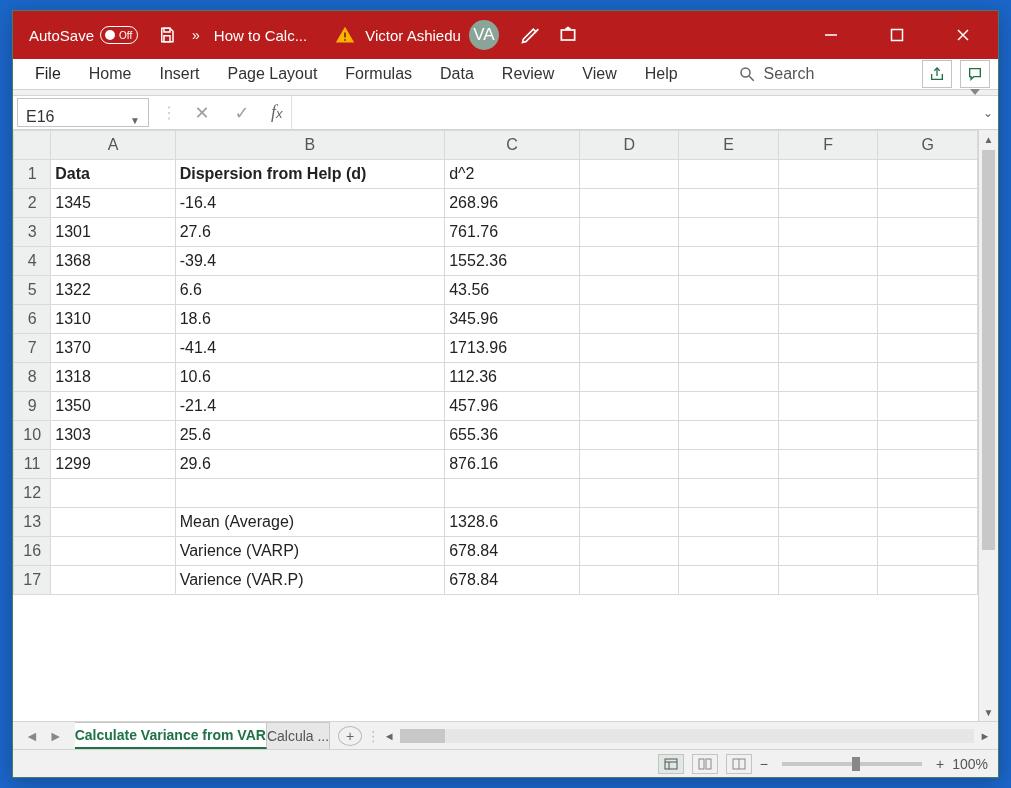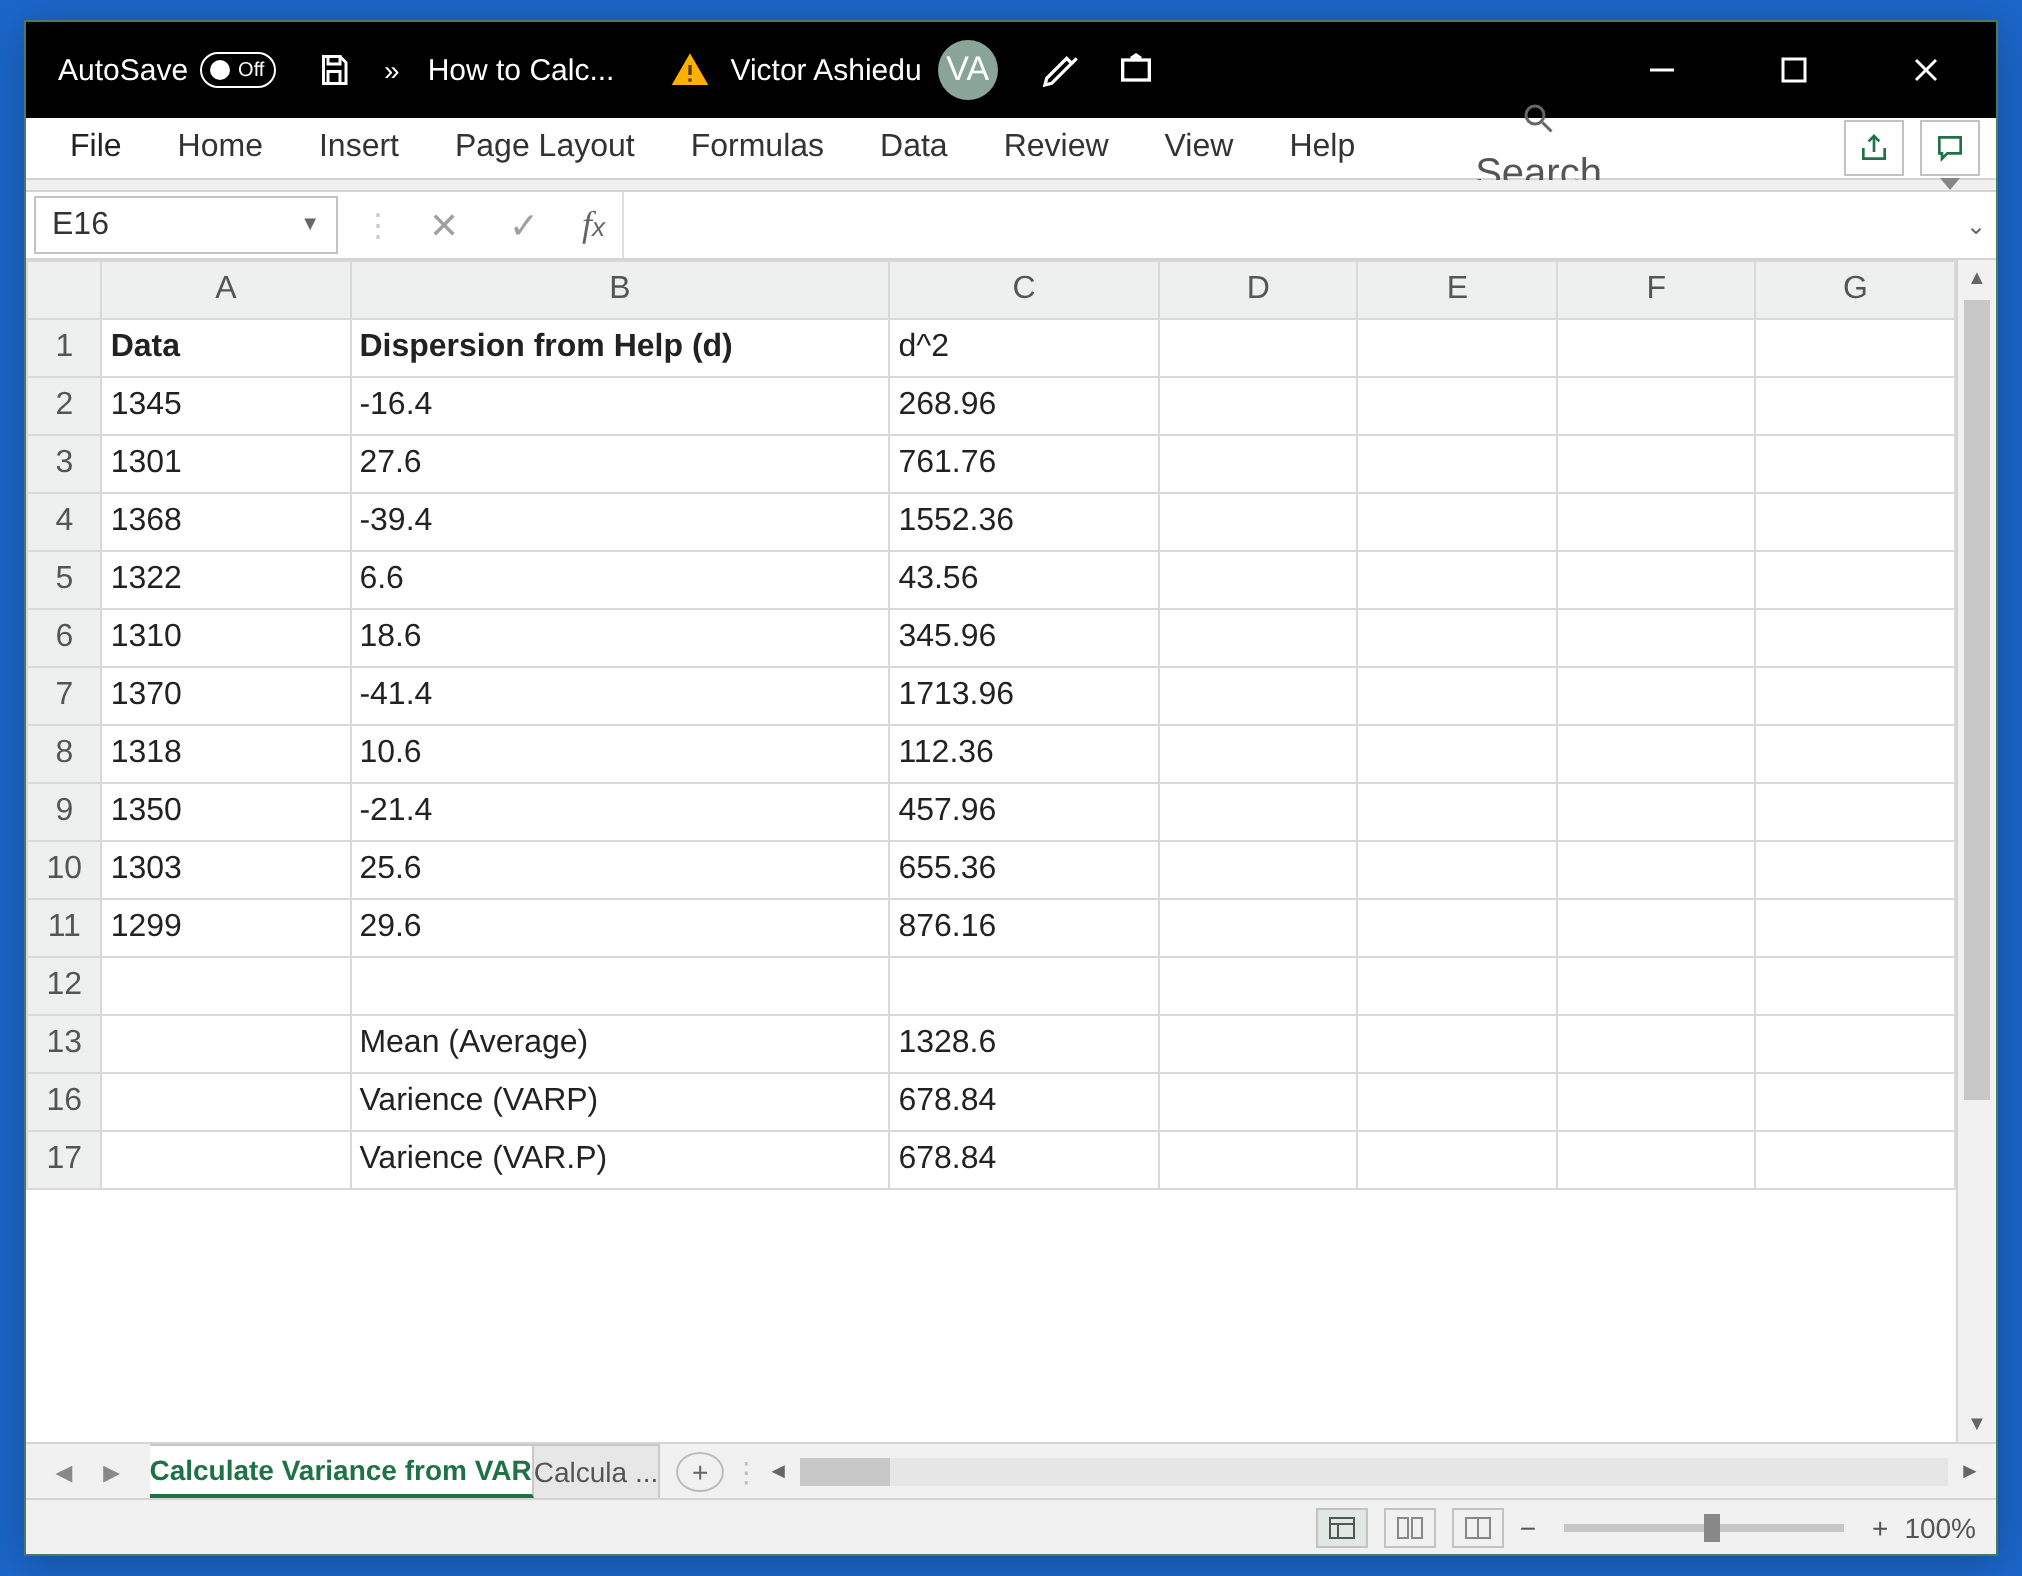--- a/index.html
+++ b/index.html
@@ -1,45 +1,45 @@
 <!DOCTYPE html>
 <html><head>
 <meta charset="utf-8">
 <style>
   * { box-sizing: border-box; margin: 0; padding: 0; font-family: "Segoe UI", Arial, sans-serif; }
   body { background: #1b66c9; padding: 10px; display:flex; justify-content:center; }
   .window { width: 987px; height: 768px; background:#fff; border:1px solid #4a7b62; display:flex; flex-direction:column; box-shadow: 0 4px 20px rgba(0,0,0,0.25);}
   
-  .titlebar { height:48px; background:#000000; display:flex; align-items:center; color:#fff; font-size:15px; padding:0 6px;}
+  .titlebar { height:48px; background:#b91c1c; display:flex; align-items:center; color:#fff; font-size:15px; padding:0 6px;}
   .autosave { display:flex; align-items:center; gap:6px; padding:0 10px;}
   .autosave .toggle { width:38px; height:18px; border:1px solid #fff; border-radius:9px; display:flex; align-items:center; padding:0 4px; font-size:10px; color:#fff; gap:4px;}
   .autosave .toggle .dot{width:10px;height:10px;border-radius:50%;background:#fff;}
   .title-icon { width:26px; height:26px; display:flex; align-items:center; justify-content:center; margin:0 6px; cursor:pointer; color:#fff;}
   .title-chevron { margin:0 6px; font-size:14px;}
   .doc-title { margin-left:8px; white-space:nowrap;}
   .warn-icon { margin-left:28px; color:#ffb000; font-size:18px;}
   .warn-icon svg{display:block;}
   .username { margin-left:10px;}
   .avatar { width:30px; height:30px; border-radius:50%; background:#8aa597; display:flex; align-items:center; justify-content:center; font-size:17px; margin-left:8px;}
   .title-right { margin-left:auto; display:flex; align-items:center; gap:20px; padding-right:6px;}
   .title-right .win-btn { width:46px; height:48px; display:flex; align-items:center; justify-content:center; cursor:pointer;}
   .title-right .win-btn svg{stroke:#fff; fill:none;}
   
   .ribbon { height:31px; background:#fff; border-bottom:1px solid #d4d4d4; display:flex; align-items:center; padding:0 8px; gap:0;}
   .ribbon .tab { padding:0 14px; font-size:16px; color:#333; height:100%; display:flex; align-items:center; cursor:pointer;}
   .ribbon .tab.file { color:#222;}
-  .ribbon .search { margin-left:46px; display:flex; align-items:center; gap:8px; color:#555; font-size:20px;flex-direction:column;}
+  .ribbon .search { margin-left:46px; display:flex; align-items:center; gap:8px; color:#555; font-size:16px;}
   .ribbon .right-icons { margin-left:auto; display:flex; gap:8px;}
   .ribbon .right-icons .sq{ width:30px; height:28px; border:1px solid #c3c3c3; display:flex; align-items:center; justify-content:center; cursor:pointer;}
   
   .collapse-line { height:6px; background:#f0f0f0; border-bottom:1px solid #d4d4d4; position:relative;}
   .collapse-line::after { content:""; position:absolute; right:18px; top:-1px; border-left:5px solid transparent; border-right:5px solid transparent; border-top:6px solid #868686;}
   
   .formula-row { height:34px; display:flex; align-items:stretch; border-bottom:1px solid #d4d4d4;}
-  .name-box { width:152px; border:1px solid #c3c3c3; margin:2px 4px 2px 4px; display:flex; align-items:center; padding:0 8px; font-size:16px; color:#333; justify-content:space-between;}
+  .name-box { width:132px; border:1px solid #c3c3c3; margin:2px 4px 2px 4px; display:flex; align-items:flex-end; padding:0 8px; font-size:16px; color:#333; justify-content:space-between;}
   .name-box .dd{font-size:10px; color:#666;}
   .fx-controls { display:flex; align-items:center; gap:10px; padding:0 8px;}
   .fx-controls .btn { width:30px; display:flex; justify-content:center; color:#a0a0a0; font-size:18px; cursor:pointer;}
   .fx-label { font-style:italic; font-family:"Times New Roman", serif; font-size:18px; color:#666; margin-left:4px;}
   .formula-input { flex:1; border-left:1px solid #e0e0e0; padding:0 6px; display:flex; align-items:center;}
   .formula-expand { width:20px; display:flex; align-items:center; justify-content:center; color:#666; font-size:12px;}
   
   .grid-wrap { flex:1; display:flex; overflow:hidden; position:relative;}
   .grid { flex:1; overflow:hidden; }
   table { border-collapse:collapse; table-layout:fixed; width:100%; }

